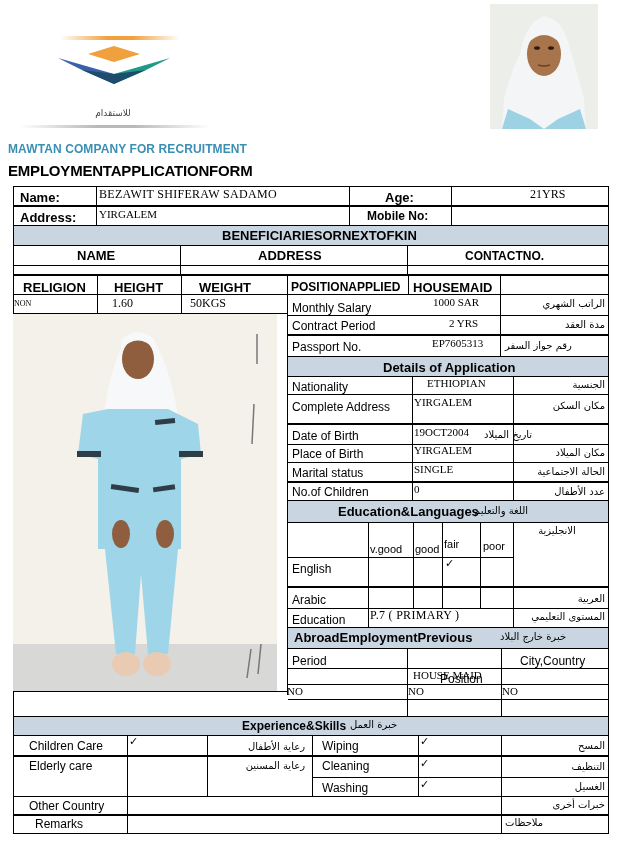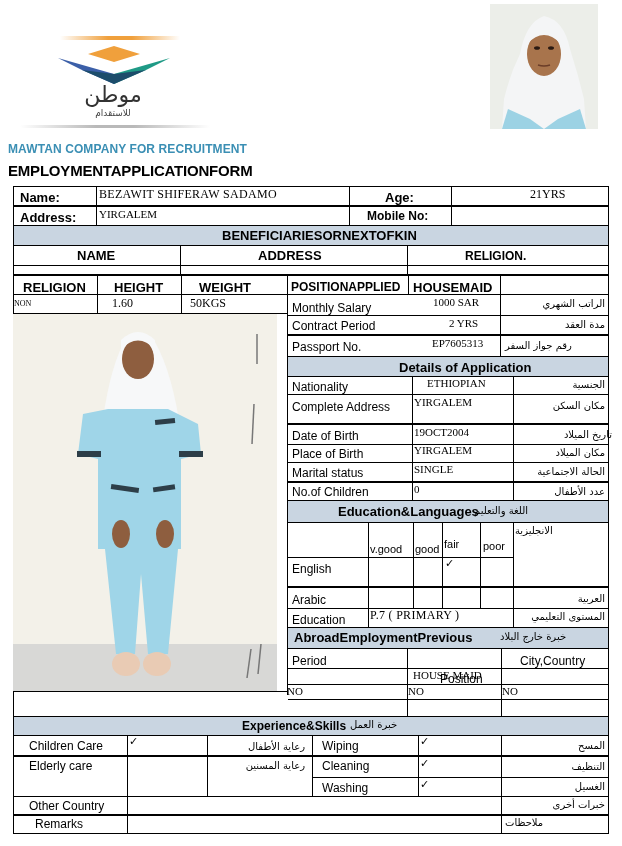--- a/index.html
+++ b/index.html
@@ -35,21 +35,20 @@
 <body>
 
 <div class="abs logo">
   <div class="logo-bar-top"></div>
   <svg class="abs" style="left:38px;top:14px" width="112" height="40" viewBox="0 0 112 40">
     <polygon points="56,2 82,10 56,18 30,10" fill="#f0a03c"></polygon>
     <polygon points="0,14 56,30 56,40 24,26" fill="#3b5fa8"></polygon>
     <polygon points="112,14 56,30 56,40 88,26" fill="#1f9a86"></polygon>
     <polygon points="24,26 56,30 88,26 56,40" fill="#1d4d6b"></polygon>
   </svg>
-  <div class="logo-ar1">موطن</div>
   <div class="logo-ar2">للاستقدام</div>
   <div class="logo-bar-bot"></div>
 </div>
 
 <div class="abs company">MAWTAN COMPANY FOR RECRUITMENT</div>
 <div class="abs formtitle">EMPLOYMENTAPPLICATIONFORM</div>
 
 <div class="abs photo-small">
   <svg width="108" height="125" viewBox="0 0 108 125">
     <rect width="108" height="125" fill="#eceee9"></rect>
@@ -81,21 +80,21 @@
 <div class="t ser11" style="left:455px;top:208px;"></div>
 <div class="hline" style="left:13px;top:225px;width:596px;"></div>
 
 <div class="abs hdr" style="left:14px;top:226px;width:594px;height:19px;"></div>
 <div class="t b13" style="left:222px;top:228px;">BENEFICIARIESORNEXTOFKIN</div>
 <div class="hline" style="left:13px;top:245px;width:596px;"></div>
 <div class="t b13" style="left:77px;top:248px;">NAME</div>
 <div class="vline" style="left:180px;top:245px;height:30px;"></div>
 <div class="t b13" style="left:258px;top:248px;">ADDRESS</div>
 <div class="vline" style="left:407px;top:245px;height:30px;"></div>
-<div class="t b12" style="left:465px;top:249px;">RELIGION.</div>
+<div class="t b12" style="left:465px;top:249px;">CONTACTNO.</div>
 <div class="hline" style="left:13px;top:265px;width:596px;"></div>
 <div class="hline2" style="left:13px;top:274px;width:596px;"></div>
 
 <div class="t b13" style="left:23px;top:280px;">RELIGION</div>
 <div class="vline" style="left:97px;top:275px;height:40px;"></div>
 <div class="t b13" style="left:114px;top:280px;">HEIGHT</div>
 <div class="vline" style="left:181px;top:275px;height:40px;"></div>
 <div class="t b13" style="left:199px;top:280px;">WEIGHT</div>
 <div class="vline" style="left:287px;top:275px;height:420px;"></div>
 <div class="t b12" style="left:291px;top:280px;">POSITIONAPPLIED</div>
@@ -142,39 +141,39 @@
 <div class="t s12" style="left:292px;top:319px;">Contract Period</div>
 <div class="t ser11" style="left:449px;top:317px;">2 YRS</div>
 <div class="t ar" style="left:505px;top:319px;width:100px;text-align:right;">مدة العقد</div>
 <div class="hline2" style="left:288px;top:334px;width:321px;"></div>
 <div class="t s12" style="left:292px;top:340px;">Passport No.</div>
 <div class="t ser11" style="left:432px;top:337px;">EP7605313</div>
 <div class="t ar" style="left:505px;top:340px;width:100px;text-align:left;">رقم جواز السفر</div>
 <div class="hline" style="left:288px;top:356px;width:321px;"></div>
 
 <div class="abs hdr" style="left:288px;top:357px;width:320px;height:19px;"></div>
-<div class="t b13" style="left:399px;top:360px;">Details of Application</div>
+<div class="t b13" style="left:383px;top:360px;">Details of Application</div>
 <div class="hline" style="left:288px;top:376px;width:321px;"></div>
 
 <div class="vline" style="left:412px;top:376px;height:125px;"></div>
 <div class="vline" style="left:513px;top:376px;height:125px;"></div>
 
 <div class="t s12" style="left:292px;top:380px;">Nationality</div>
 <div class="t ser11" style="left:427px;top:377px;">ETHIOPIAN</div>
 <div class="t ar" style="left:505px;top:379px;width:100px;text-align:right;">الجنسية</div>
 <div class="hline" style="left:288px;top:394px;width:321px;"></div>
 
 <div class="t s12" style="left:292px;top:400px;">Complete Address</div>
 <div class="t ser11" style="left:414px;top:396px;">YIRGALEM</div>
 <div class="t ar" style="left:505px;top:400px;width:100px;text-align:right;">مكان السكن</div>
 <div class="hline2" style="left:288px;top:423px;width:321px;"></div>
 
 <div class="t s12" style="left:292px;top:429px;">Date of Birth</div>
 <div class="t ser11" style="left:414px;top:426px;">19OCT2004</div>
-<div class="t ar" style="left:512px;top:429px;width:100px;text-align:right;">تاريخ الميلاد</div>
+<div class="t ar" style="left:484px;top:429px;width:100px;text-align:left;">تاريخ الميلاد</div>
 <div class="hline" style="left:288px;top:444px;width:321px;"></div>
 
 <div class="t s12" style="left:292px;top:447px;">Place of Birth</div>
 <div class="t ser11" style="left:414px;top:444px;">YIRGALEM</div>
 <div class="t ar" style="left:505px;top:447px;width:100px;text-align:right;">مكان الميلاد</div>
 <div class="hline" style="left:288px;top:462px;width:321px;"></div>
 
 <div class="t s12" style="left:292px;top:466px;">Marital status</div>
 <div class="t ser11" style="left:414px;top:463px;">SINGLE</div>
 <div class="t ar" style="left:505px;top:466px;width:100px;text-align:right;">الحالة الاجتماعية</div>
@@ -193,21 +192,21 @@
 <div class="vline" style="left:368px;top:522px;height:87px;"></div>
 <div class="vline" style="left:413px;top:522px;height:87px;"></div>
 <div class="vline" style="left:442px;top:522px;height:87px;"></div>
 <div class="vline" style="left:480px;top:522px;height:87px;"></div>
 <div class="vline" style="left:513px;top:522px;height:87px;"></div>
 
 <div class="t s11" style="left:370px;top:543px;">v.good</div>
 <div class="t s11" style="left:415px;top:543px;">good</div>
 <div class="t s11" style="left:444px;top:538px;">fair</div>
 <div class="t s11" style="left:483px;top:540px;">poor</div>
-<div class="t ar" style="left:515px;top:525px;width:84px;text-align:left;">الانجليزية</div>
+<div class="t ar" style="left:515px;top:525px;width:84px;text-align:center;">الانجليزية</div>
 <div class="hline" style="left:288px;top:557px;width:225px;"></div>
 
 <div class="t s12" style="left:292px;top:562px;">English</div>
 <div class="t check" style="left:445px;top:557px;">✓</div>
 <div class="hline2" style="left:288px;top:586px;width:321px;"></div>
 
 <div class="t s12" style="left:292px;top:593px;">Arabic</div>
 <div class="t ar" style="left:505px;top:593px;width:100px;text-align:right;">العربية</div>
 <div class="hline" style="left:288px;top:608px;width:321px;"></div>
 

